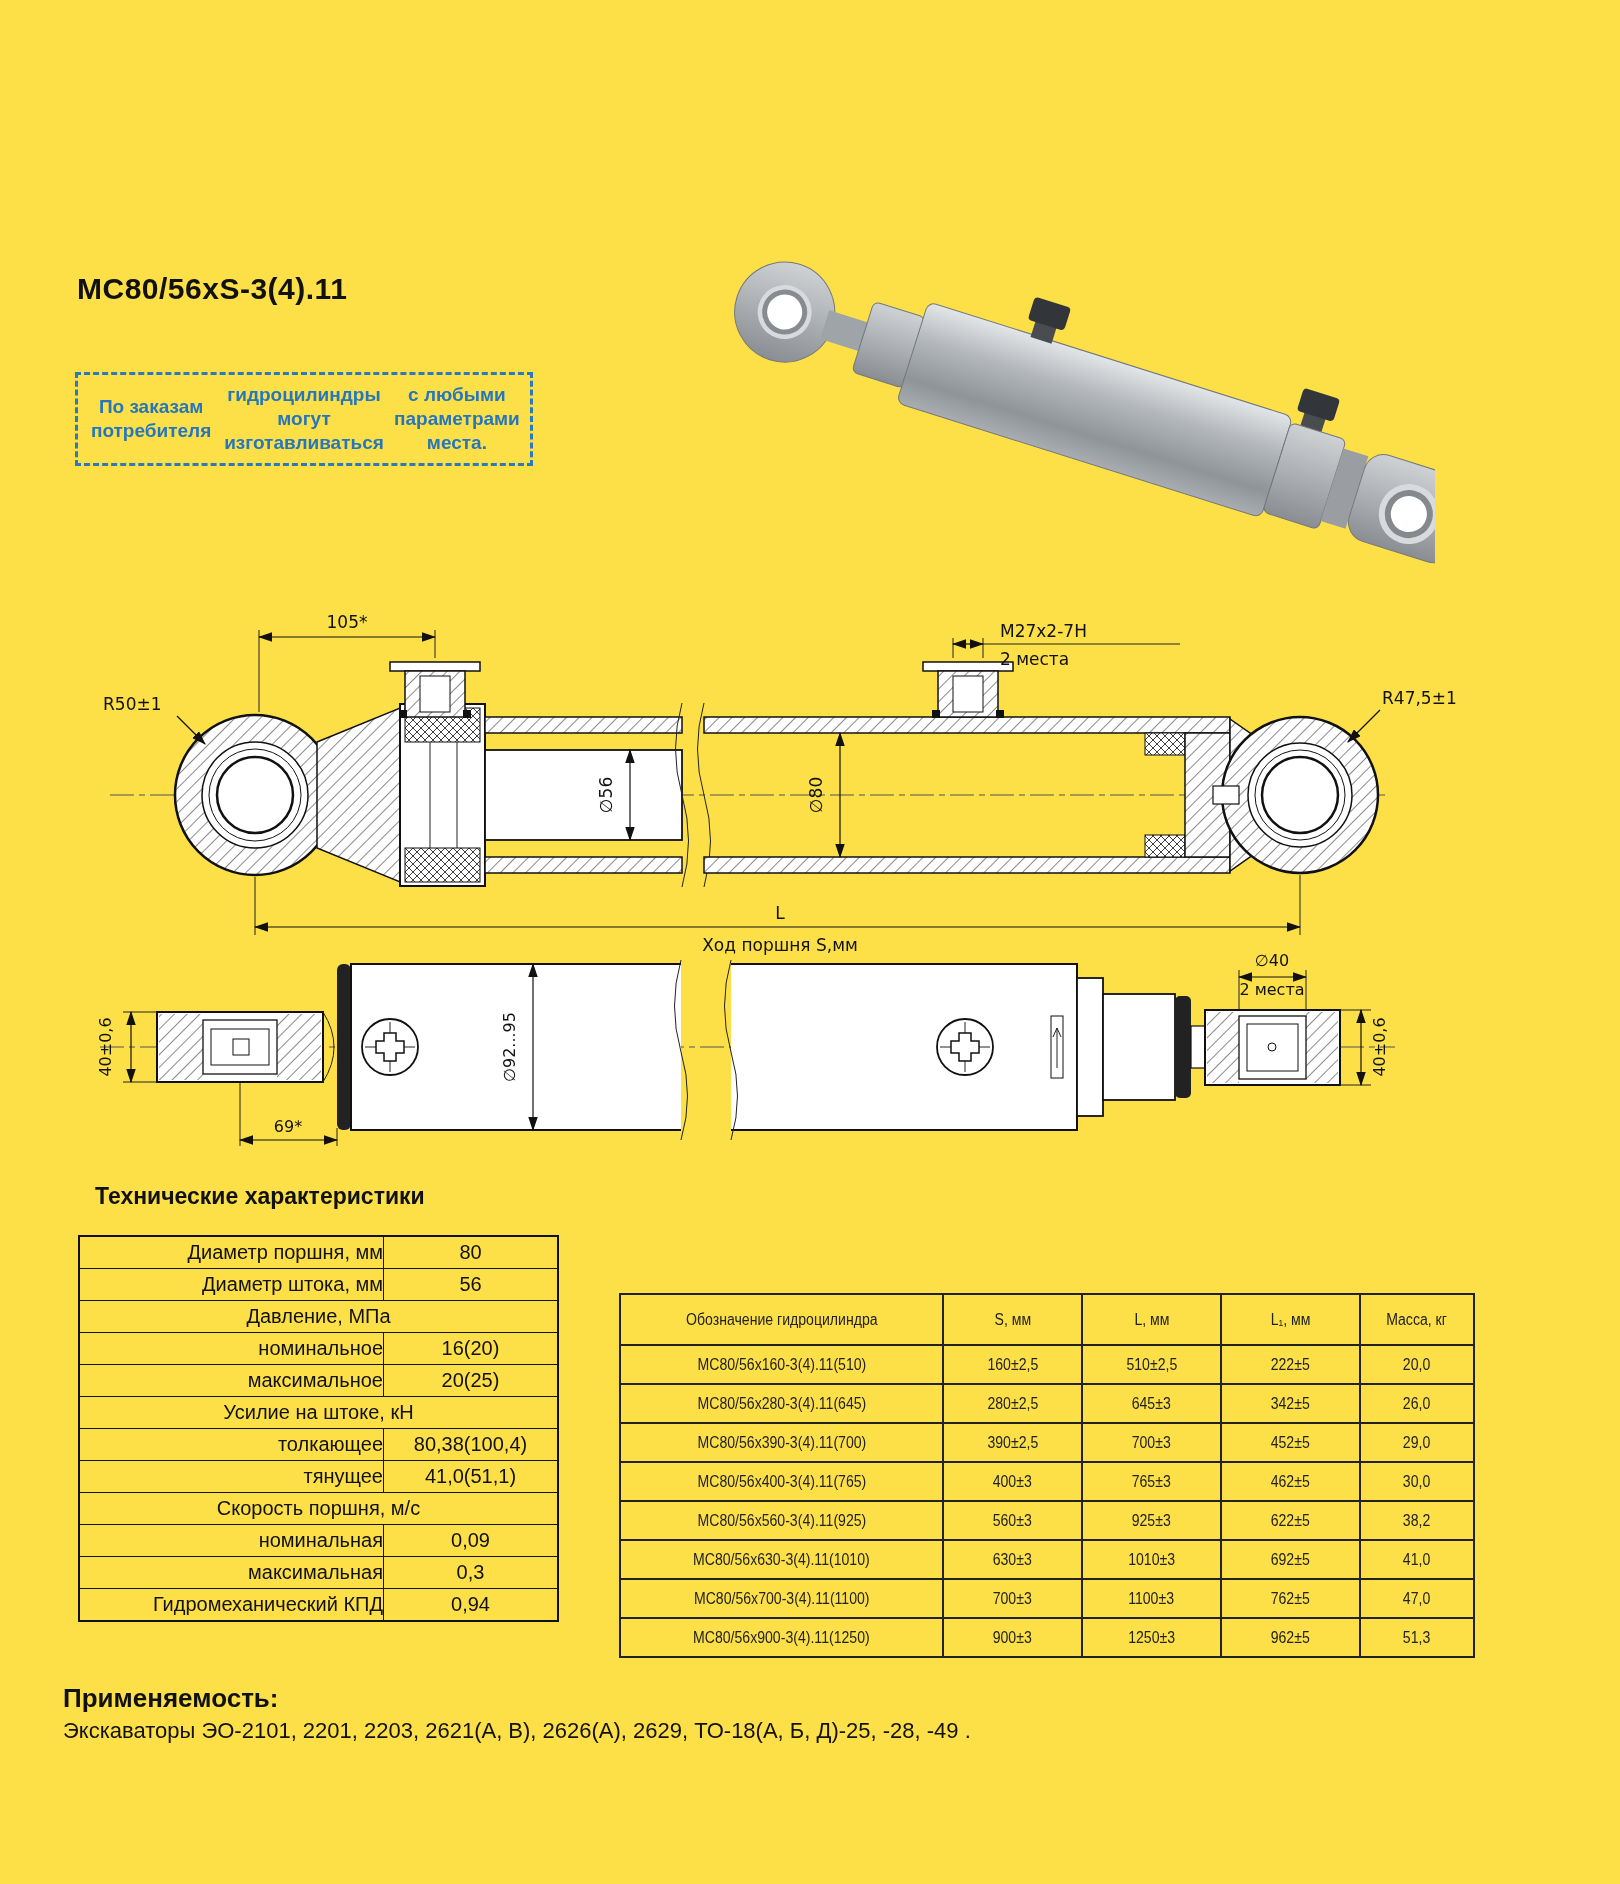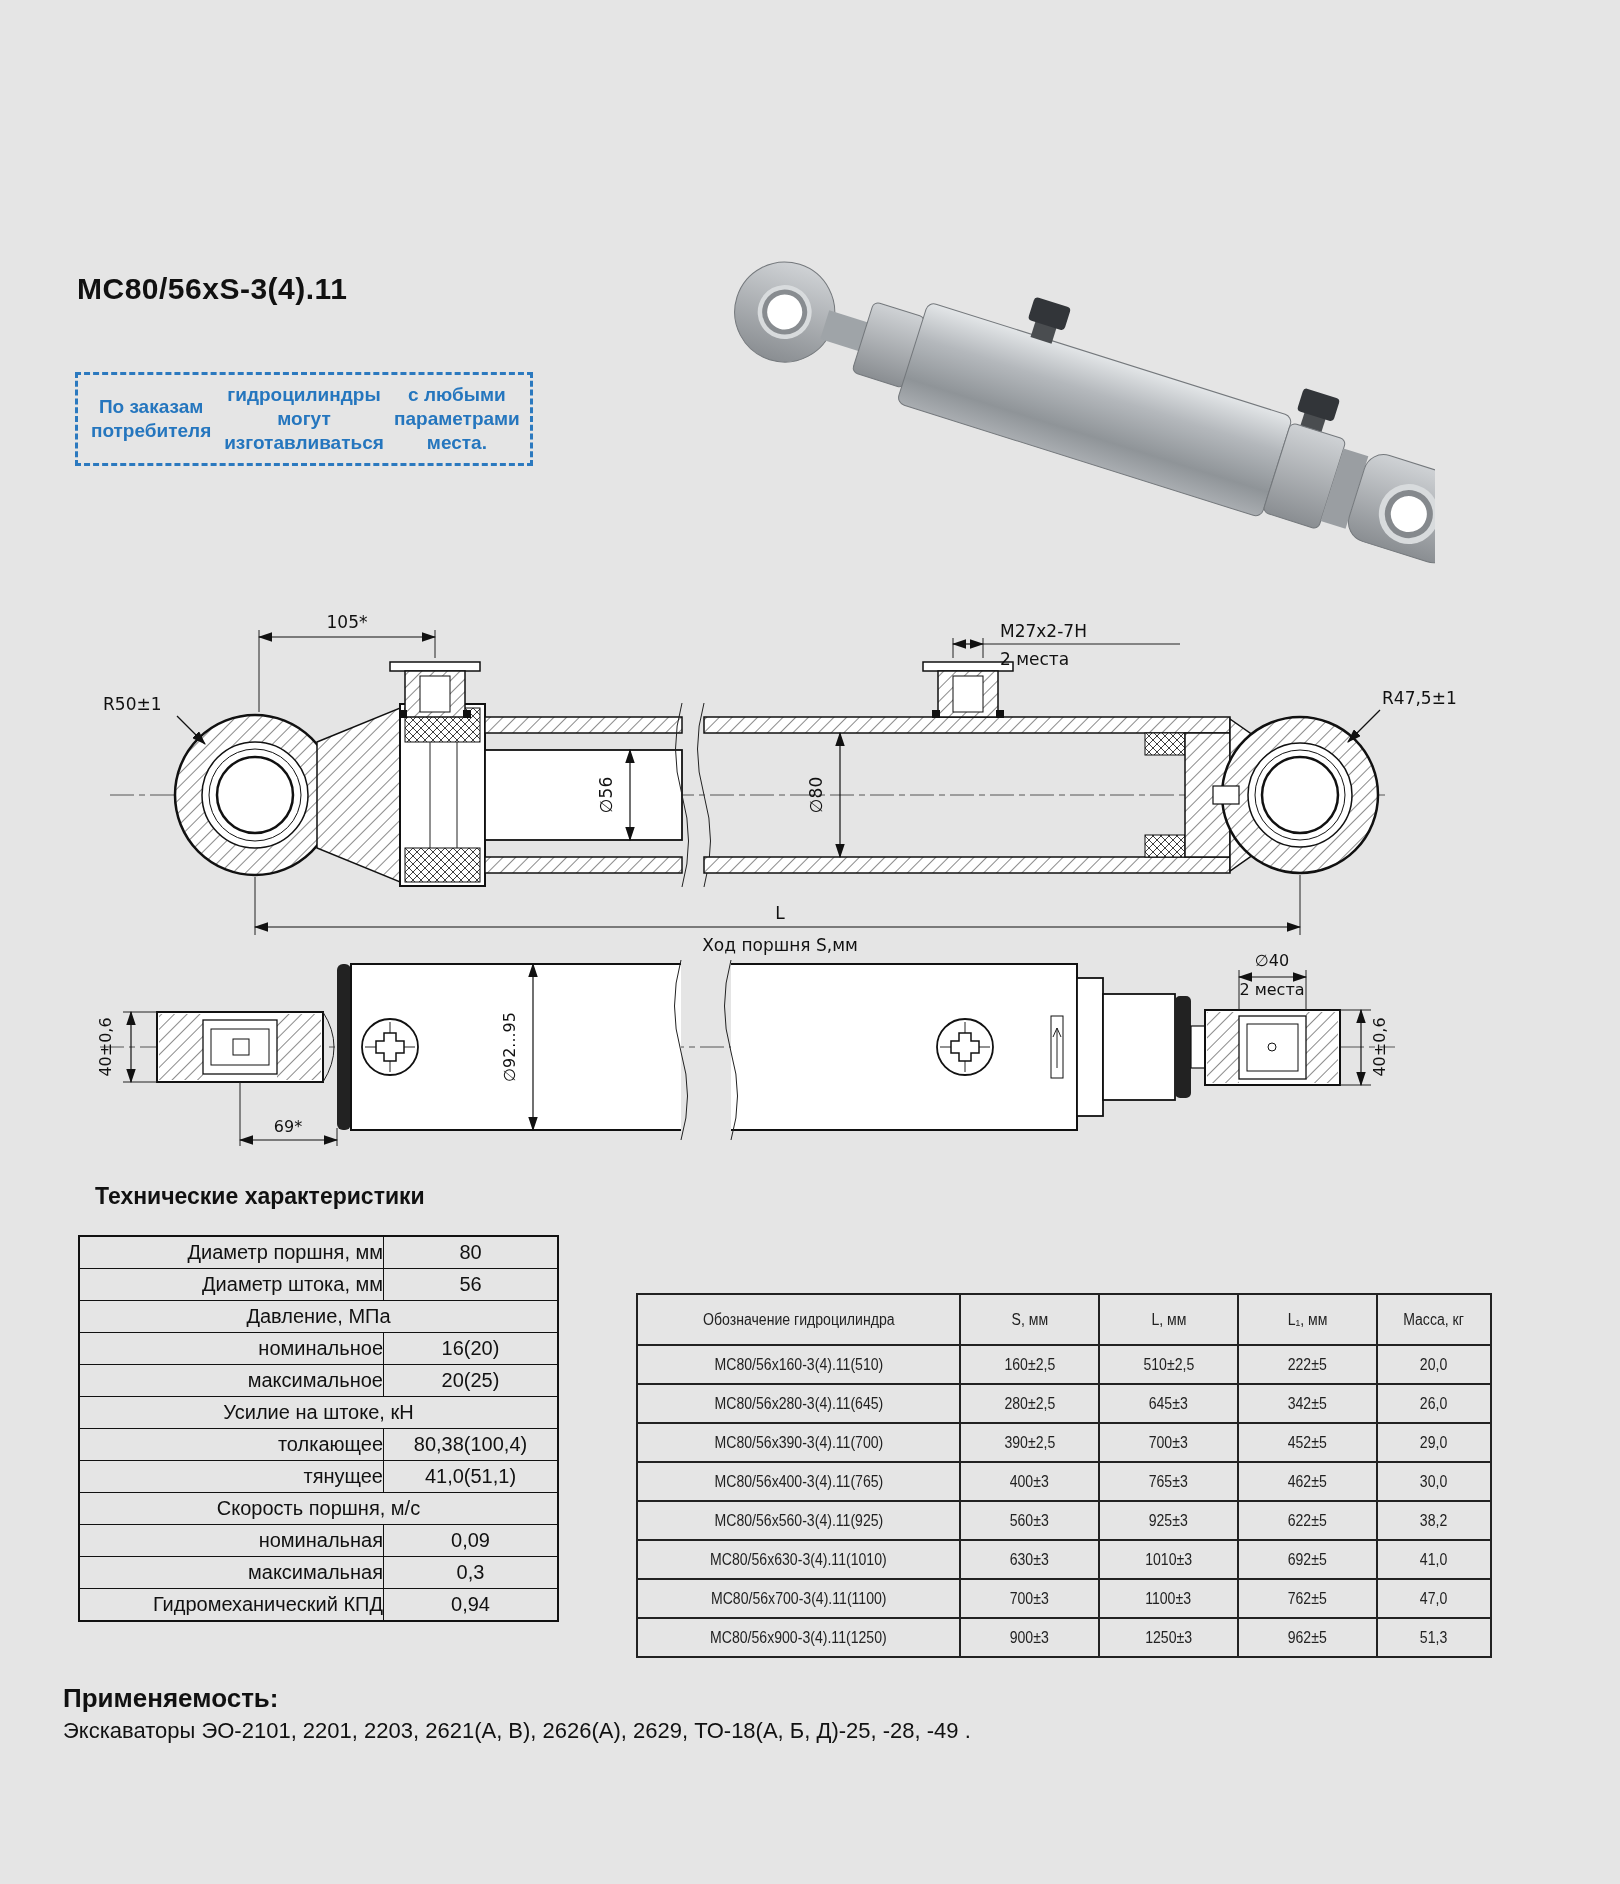--- a/index.html
+++ b/index.html
@@ -1,16 +1,16 @@
 <!DOCTYPE html>
 <html><head>
 <meta charset="utf-8">
 <style>
   html,body{margin:0;padding:0;background:#fff;}
-  #page{position:relative;width:1620px;height:1884px;background:#e5e5e5;overflow:hidden;
+  #page{position:relative;width:1620px;height:1884px;background:#fde047;overflow:hidden;
         font-family:"Liberation Sans",sans-serif;color:#111;}
   .abs{position:absolute;}
 
   
   #title{left:77px;top:272px;font-size:30px;font-weight:bold;letter-spacing:.5px;}
 
   
   #notice{left:75px;top:372px;width:452px;height:88px;border:3px dashed #2b79bf;
           display:flex;justify-content:center;align-items:center;}
   #notice .inner{width:100%;text-align:center;font-weight:bold;font-size:19px;
@@ -28,21 +28,21 @@
   #specs-title{left:95px;top:1183px;font-size:23px;font-weight:bold;}
   #specs-table{left:78px;top:1235px;}
   #specs-table table{border-collapse:collapse;table-layout:fixed;width:467px;}
   #specs-table td{border:1.6px solid #111;height:31px;font-size:20px;padding:0 0 0 9px;text-align:right;}
   #specs-table table{border:2.5px solid #111;}
   #specs-table td.val{text-align:center;padding:0;width:173px;}
   #specs-table td.lbl{width:294px;}
   #specs-table td.span-cell{text-align:center;padding:0;}
 
   
-  #cyl-table{left:636px;top:1293px;}
+  #cyl-table{left:619px;top:1293px;}
   #cyl-table table{border-collapse:collapse;table-layout:fixed;width:856px;border:2.5px solid #222;}
   #cyl-table th,#cyl-table td{border:2px solid #222;font-weight:normal;color:#222;}
   #cyl-table th{height:47px;font-size:16px;}
   #cyl-table td{height:35px;text-align:center;font-size:16px;}
   #cyl-table .c0{width:319px;} #cyl-table .c1,#cyl-table .c2,#cyl-table .c3{width:135px;}
   #cyl-table span{display:inline-block;transform:scaleX(.88);transform-origin:center;white-space:nowrap;}
 
   
   #app-title{left:63px;top:1683px;font-size:26px;font-weight:bold;}
   #app-text{left:63px;top:1718px;font-size:22px;}

